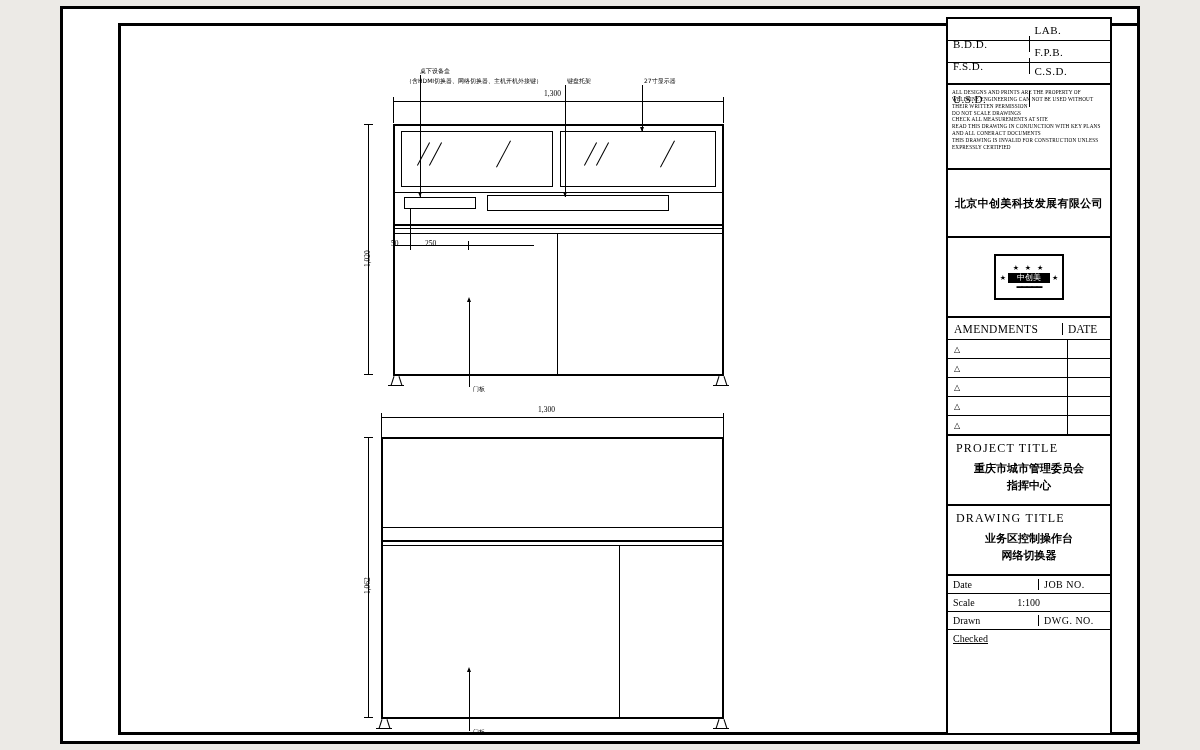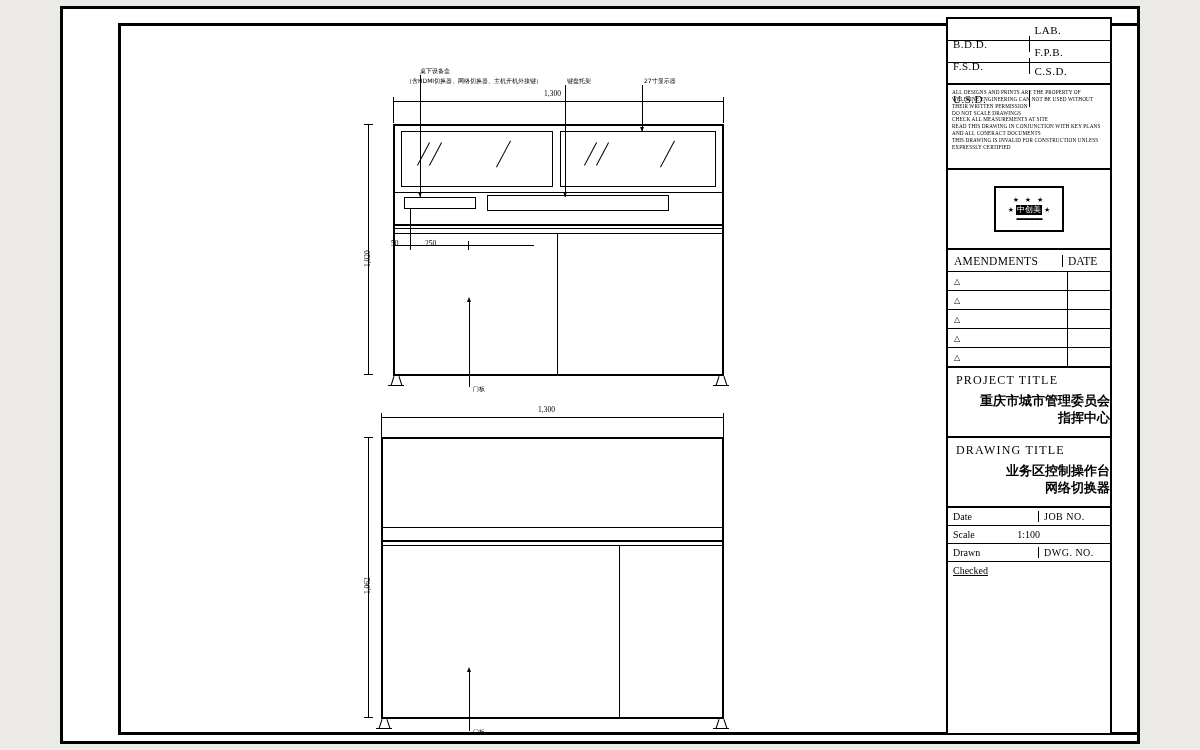--- a/index.html
+++ b/index.html
@@ -55,39 +55,39 @@
   }
   .logo-box{
     width:66px;height:42px;border:2px solid #000;
     display:flex;flex-direction:column;align-items:center;justify-content:center;
     position:relative;
   }
   .logo-stars{font-size:7px;letter-spacing:2px;line-height:7px;}
   .logo-mid{display:flex;align-items:center;justify-content:center;gap:2px;margin-top:1px;}
   .logo-mid .st{font-size:7px;}
   .logo-char{
-    background:#000;color:#fff;font-size:8px;padding:0 1px;
+    background:#000;color:#fff;font-size:8px;padding:0 9px;
     font-family:"DejaVu Sans", sans-serif;line-height:10px;
   }
   .logo-wing{font-size:6px;line-height:6px;letter-spacing:-1px;}
   .tb-amend-head{
     display:flex;border-bottom:1.5px solid #000;height:21px;align-items:center;
   }
   .tb-amend-head .l{flex:1;padding-left:6px;font-size:11.5px;letter-spacing:.3px;}
   .tb-amend-head .r{width:42px;border-left:1.5px solid #000;padding-left:5px;font-size:11.5px;}
   .tb-amend-row{display:flex;height:18px;border-bottom:1px solid #000;align-items:center;}
   .tb-amend-row .l{flex:1;padding-left:6px;}
   .tb-amend-row .r{width:42px;border-left:1.5px solid #000;height:100%;}
   .tri{font-size:8px;line-height:8px;display:inline-block;}
   .tb-section-head{
     padding:5px 0 4px 8px;font-size:12px;letter-spacing:1.2px;
   }
   .tb-section-body{
-    text-align:right;font-family:"DejaVu Sans", sans-serif;font-weight:bold;
-    font-size:13px;line-height:17px;padding-bottom:10px;
+    text-align:center;font-family:"DejaVu Sans", sans-serif;font-weight:bold;
+    font-size:11px;line-height:17px;padding-bottom:10px;
   }
   .tb-block-b{border-bottom:2px solid #000;}
   .tb-foot-row{display:flex;height:17px;border-bottom:1.5px solid #000;font-size:10px;align-items:center;}
   .tb-foot-row:last-child{border-bottom:none;text-decoration:underline;}
   .tb-foot-row .c1{width:56px;padding-left:5px;}
   .tb-foot-row .c2{flex:1;border-left:0;padding-left:10px;}
   .tb-foot-row .c3{width:66px;border-left:1.5px solid #000;padding-left:5px;letter-spacing:.5px;}
   
   .dwg{position:absolute;}
   .ln{position:absolute;background:#000;}
@@ -224,20 +224,21 @@
       <div class="tb-cell divider">U.S.D.</div>
       <div class="tb-cell">C.S.D.</div>
     </div>
 
     <div class="tb-note" style="white-space:pre-line;height:74px;">ALL DESIGNS AND PRINTS ARE THE PROPERTY OF WELLFINE ENGINEERING CAN NOT BE USED WITHOUT THEIR WRITTEN PERMISSION
 DO NOT SCALE DRAWINGS
 CHECK ALL MEASUREMENTS AT SITE
 READ THIS DRAWING IN CONJUNCTION WITH KEY PLANS AND ALL CONERACT DOCUMENTS
 THIS DRAWING IS INVALID FOR CONSTRUCTION UNLESS EXPRESSLY CERTIFIED</div>
 
+    <div class="tb-company">北京中创美科技发展有限公司</div>
 
     <div class="tb-logo">
       <div class="logo-box">
         <div class="logo-stars">★ ★ ★</div>
         <div class="logo-mid">
           <span class="st">★</span>
           <span class="logo-char">中创美</span>
           <span class="st">★</span>
         </div>
         <div class="logo-wing">▬▬▬▬▬</div>

